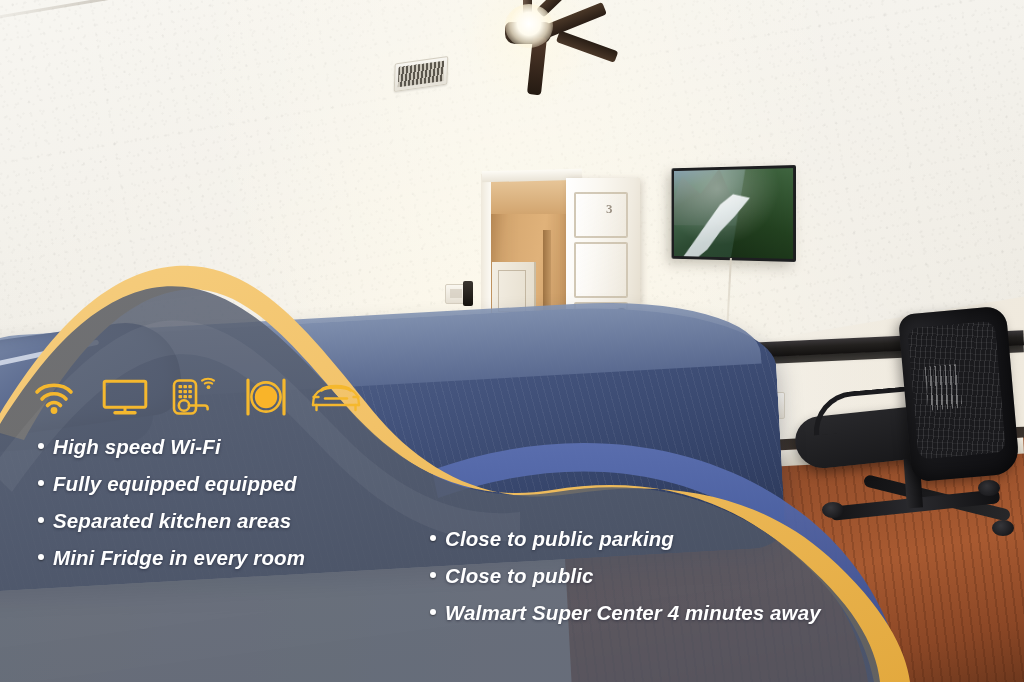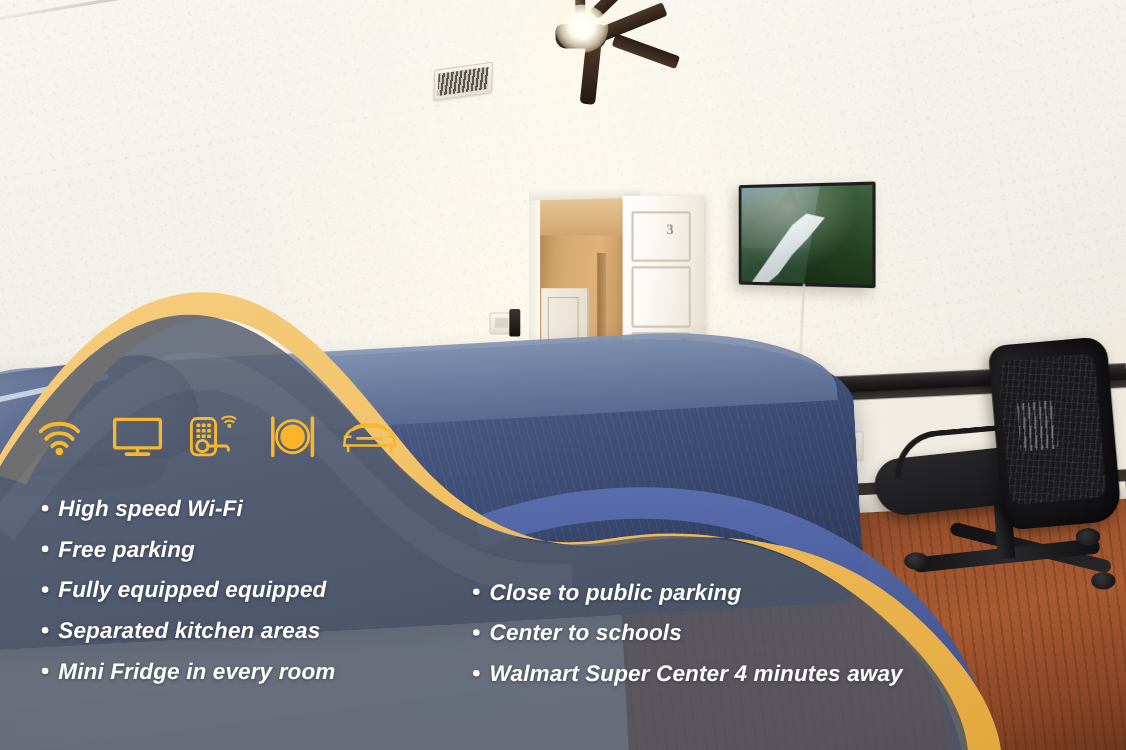--- a/index.html
+++ b/index.html
@@ -348,21 +348,21 @@
 
   
   .icon-row{
     position:absolute;left:30px;top:374px;width:330px;height:46px;
     display:flex;align-items:center;justify-content:space-between;
   }
   .amen-icon{width:48px;height:42px;display:flex;align-items:center;justify-content:center;}
   .amen-icon svg{display:block;overflow:visible;}
 
   .col{position:absolute;}
-  .col-left{left:38px;top:432px;width:370px;margin-top:16px;}
+  .col-left{left:38px;top:432px;width:370px;}
   .col-right{left:430px;top:524px;width:500px;}
   .feature{
     display:flex;align-items:flex-start;gap:9px;
     margin-bottom:8px;
   }
   .dot{
     flex:0 0 auto;width:6px;height:6px;border-radius:50%;
     background:#FFFFFF;margin-top:11px;
     box-shadow:0 1px 2px rgba(0,0,0,.45);
   }
@@ -564,44 +564,40 @@
     </div>
   </div>
 
   <div class="col col-left">
     <div class="feature">
       <span class="dot"></span>
       <span class="feature-text">High speed Wi-Fi</span>
     </div>
     <div class="feature">
       <span class="dot"></span>
-      <span class="feature-text">Free parking</span>
-    </div>
-    <div class="feature">
-      <span class="dot"></span>
       <span class="feature-text">Fully equipped equipped</span>
     </div>
     <div class="feature">
       <span class="dot"></span>
       <span class="feature-text">Separated kitchen areas</span>
     </div>
     <div class="feature">
       <span class="dot"></span>
       <span class="feature-text">Mini Fridge in every room</span>
     </div>
   </div>
 
   <div class="col col-right">
     <div class="feature">
       <span class="dot"></span>
       <span class="feature-text">Close to public parking</span>
     </div>
     <div class="feature">
       <span class="dot"></span>
-      <span class="feature-text">Center to schools</span>
+      <span class="feature-text">Close to public</span>
     </div>
     <div class="feature">
       <span class="dot"></span>
       <span class="feature-text">Walmart Super Center 4 minutes away</span>
     </div>
   </div>
 
 </div>
 
 </body></html>

